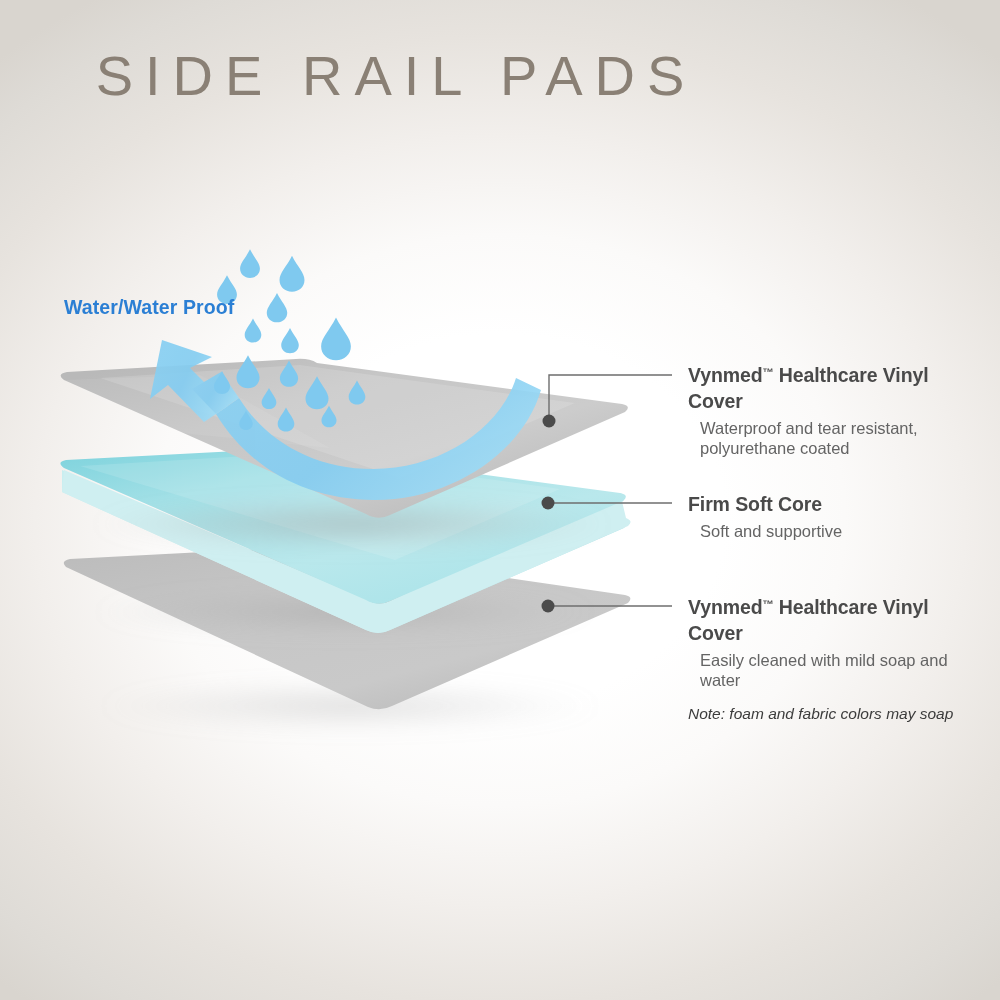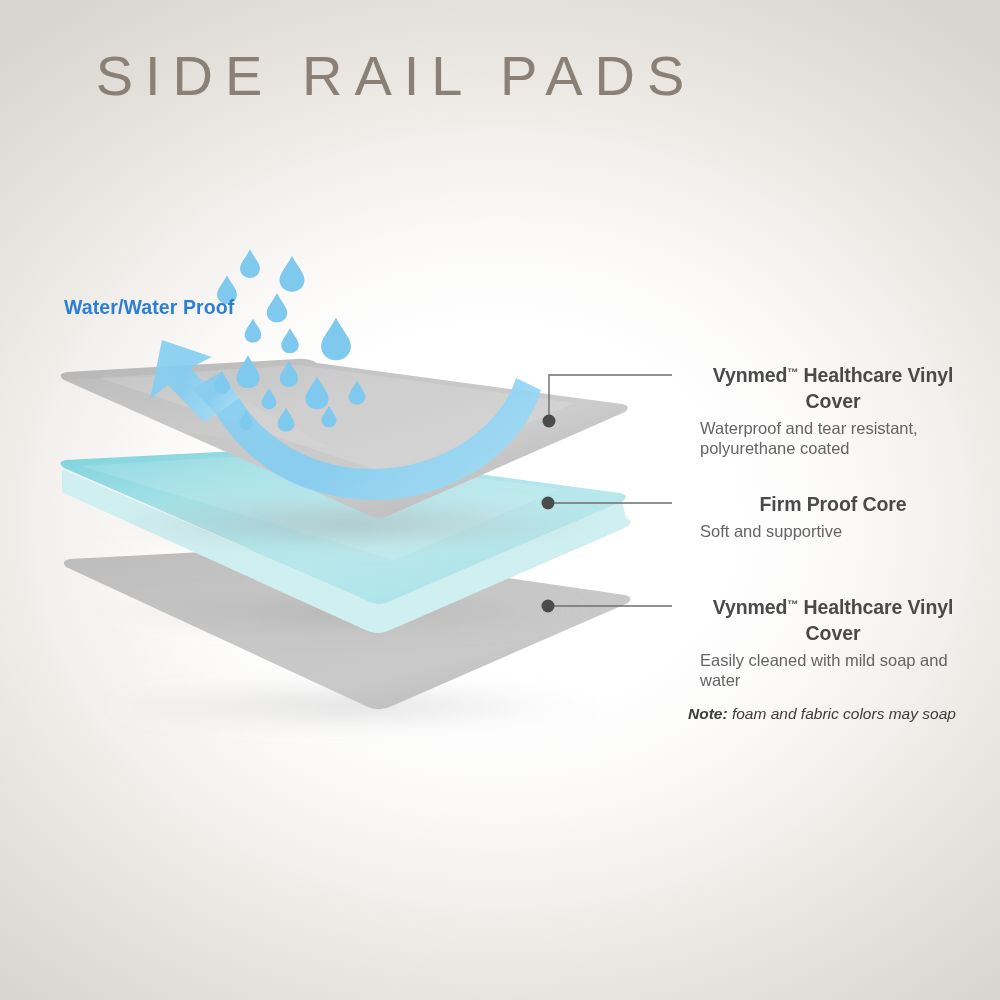--- a/index.html
+++ b/index.html
@@ -68,21 +68,20 @@
     position: absolute;
     left: 688px;
     width: 290px;
   }
   .callout .c-title {
     font-size: 19.5px;
     font-weight: bold;
     color: #4a4a4a;
     line-height: 1.33;
     letter-spacing: -0.1px;
-    text-align: center;
   }
   .callout .c-title sup {
     font-size: 11px;
     vertical-align: 0.55em;
     font-weight: bold;
   }
   .callout .c-desc {
     font-size: 16.5px;
     font-weight: 400;
     color: #646464;
@@ -98,21 +97,21 @@
     position: absolute;
     left: 688px;
     top: 705px;
     width: 300px;
     font-size: 15.5px;
     font-style: italic;
     color: #3c3c3c;
     white-space: nowrap;
   }
   #note .note-label {
-    font-weight: bold;
+    font-weight: normal;
     font-style: italic;
   }
 </style>
 </head>
 <body>
 
 <div id="stage">
 
   <div id="title">SIDE RAIL PADS</div>
 
@@ -333,21 +332,21 @@
   </svg>
 
   <div id="waterproof-label">Water/Water Proof</div>
 
   <div class="callout" id="callout-1">
     <div class="c-title"><span>Vynmed</span><sup>™</sup><span> Healthcare Vinyl Cover</span></div>
     <div class="c-desc">Waterproof and tear resistant, polyurethane coated</div>
   </div>
 
   <div class="callout" id="callout-2">
-    <div class="c-title"><span>Firm Proof Core</span><sup></sup><span></span></div>
+    <div class="c-title"><span>Firm Soft Core</span><sup></sup><span></span></div>
     <div class="c-desc">Soft and supportive</div>
   </div>
 
   <div class="callout" id="callout-3">
     <div class="c-title"><span>Vynmed</span><sup>™</sup><span> Healthcare Vinyl Cover</span></div>
     <div class="c-desc">Easily cleaned with mild soap and water</div>
   </div>
 
   <div id="note"><span class="note-label">Note:</span><span> foam and fabric colors may soap</span></div>
 

